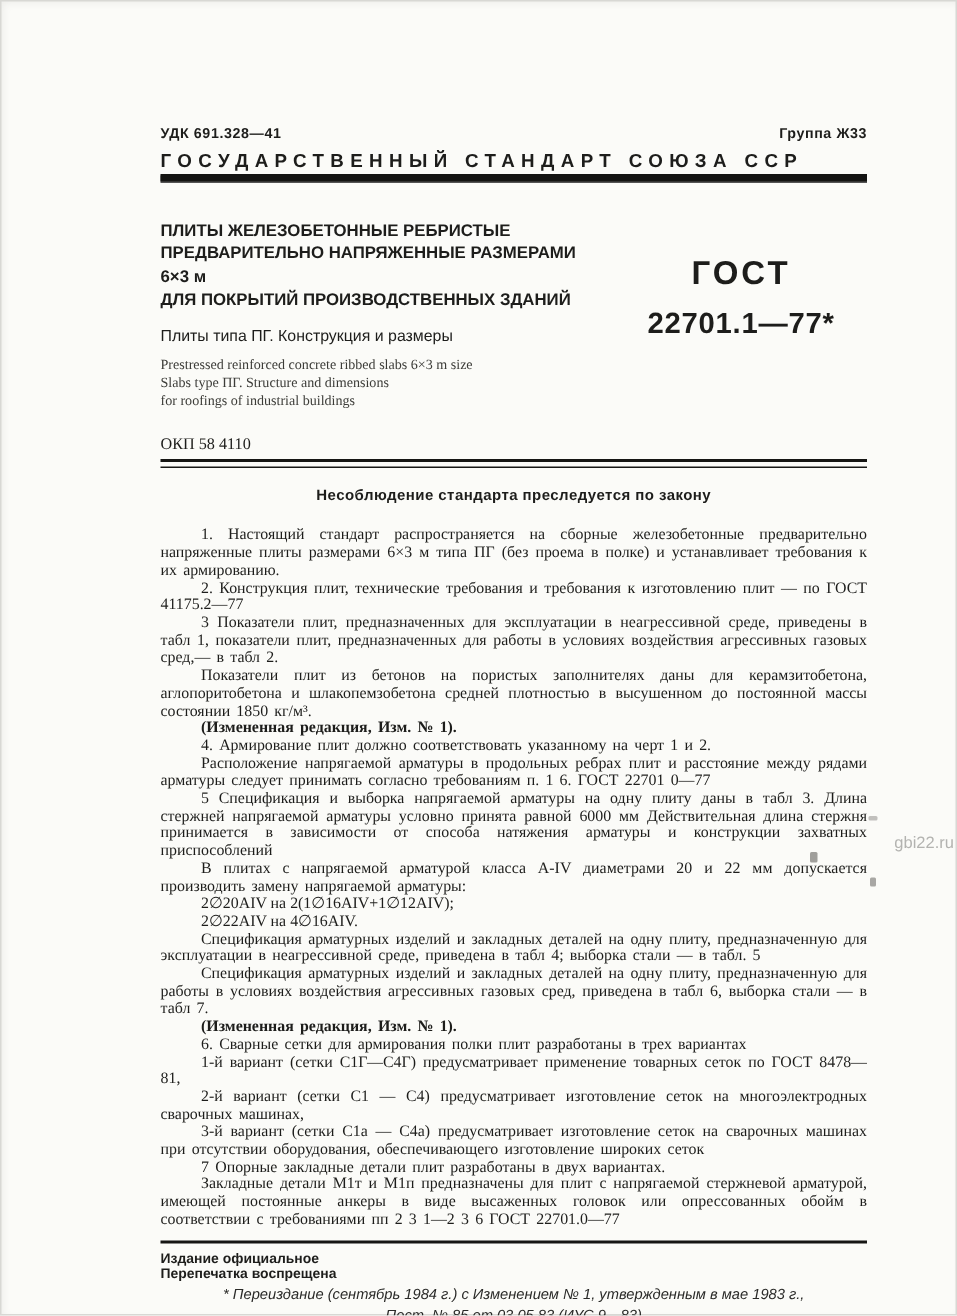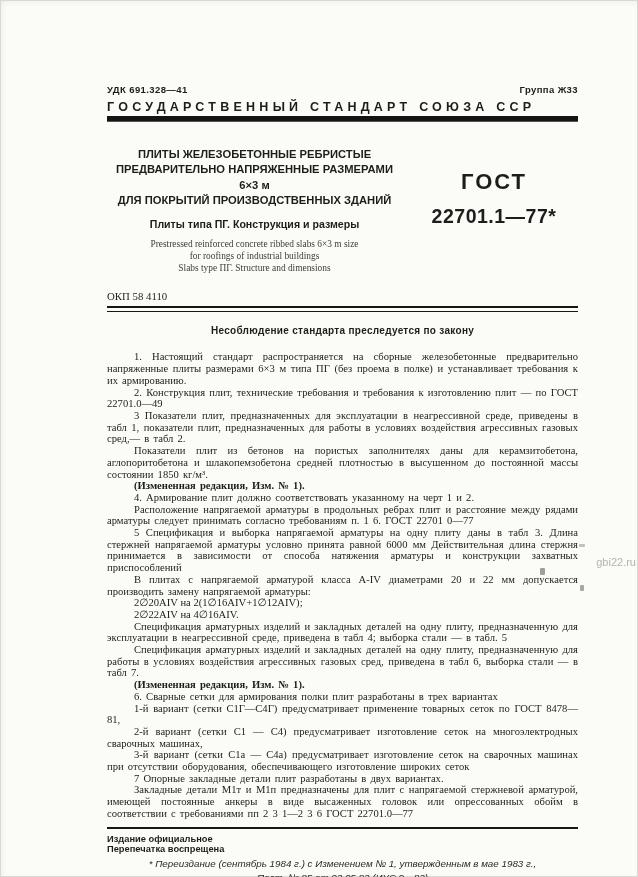--- a/index.html
+++ b/index.html
@@ -23,23 +23,23 @@
     margin-top:5px;
     font-family:"Liberation Sans",sans-serif;font-weight:bold;font-size:12.5px;
     letter-spacing:.34em;white-space:nowrap;
     display:flex;justify-content:space-between;
   }
   .thick-bar{height:5px;background:#141412;margin-top:2px;
     box-shadow:0 1px 0 #555;}
 
   
   .title-block{display:flex;margin-top:26px;}
-  .title-left{flex:1;text-align:center;padding-right:8px;}
+  .title-left{flex:1;padding-right:8px;}
   .title-ru{font-family:"Liberation Sans",sans-serif;font-weight:bold;font-size:11.2px;line-height:1.38;}
-  .title-sub{font-family:"Liberation Sans",sans-serif;font-weight:bold;font-size:10.6px;margin-top:9px;}
+  .title-sub{font-family:"Liberation Sans",sans-serif;font-weight:normal;font-size:10.6px;margin-top:9px;}
   .title-en{font-family:"Liberation Serif",serif;font-size:9.4px;line-height:1.3;color:#3c3c38;margin-top:8px;}
   .gost-box{width:168px;text-align:center;padding-top:22px;
     font-family:"Liberation Sans",sans-serif;font-weight:bold;}
   .gost-label{font-size:22px;letter-spacing:2px;}
   .gost-number{font-size:19.5px;letter-spacing:.5px;margin-top:10px;}
 
   .okp{font-family:"Liberation Serif",serif;font-size:10.8px;margin-top:16px;}
   .double-rule{margin-top:4px;height:3px;border-top:2.4px solid #161614;border-bottom:1.8px solid #161614;}
 
   
@@ -90,39 +90,39 @@
     <div class="title-block">
       <div class="title-left">
         <div class="title-ru">
           <div>ПЛИТЫ ЖЕЛЕЗОБЕТОННЫЕ РЕБРИСТЫЕ</div>
           <div>ПРЕДВАРИТЕЛЬНО НАПРЯЖЕННЫЕ РАЗМЕРАМИ 6×3 м</div>
           <div>ДЛЯ ПОКРЫТИЙ ПРОИЗВОДСТВЕННЫХ ЗДАНИЙ</div>
         </div>
         <div class="title-sub">Плиты типа ПГ. Конструкция и размеры</div>
         <div class="title-en">
           <div>Prestressed reinforced concrete ribbed slabs 6×3 m size</div>
+          <div>Slabs type ПГ. Structure and dimensions</div>
           <div>for roofings of industrial buildings</div>
-          <div>Slabs type ПГ. Structure and dimensions</div>
         </div>
       </div>
       <div class="gost-box">
         <div class="gost-label">ГОСТ</div>
         <div class="gost-number">22701.1—77*</div>
       </div>
     </div>
 
     <div class="okp">ОКП 58 4110</div>
     <div class="double-rule"></div>
 
 
     <div class="law-notice">Несоблюдение стандарта преследуется по закону</div>
 
     <div class="body-text">
       <p>1. Настоящий стандарт распространяется на сборные железобетонные предварительно напряженные плиты размерами 6×3 м типа ПГ (без проема в полке) и устанавливает требования к их армированию.</p>
-      <p>2. Конструкция плит, технические требования и требования к изготовлению плит — по ГОСТ 22701.0—49</p>
+      <p>2. Конструкция плит, технические требования и требования к изготовлению плит — по ГОСТ 41175.2—77</p>
       <p>3 Показатели плит, предназначенных для эксплуатации в неагрессивной среде, приведены в табл 1, показатели плит, предназначенных для работы в условиях воздействия агрессивных газовых сред,— в табл 2.</p>
       <p>Показатели плит из бетонов на пористых заполнителях даны для керамзитобетона, аглопоритобетона и шлакопемзобетона средней плотностью в высушенном до постоянной массы состоянии 1850 кг/м³.</p>
       <p class="bold">(Измененная редакция, Изм. № 1).</p>
       <p>4. Армирование плит должно соответствовать указанному на черт 1 и 2.</p>
       <p>Расположение напрягаемой арматуры в продольных ребрах плит и расстояние между рядами арматуры следует принимать согласно требованиям п. 1 6. ГОСТ 22701 0—77</p>
       <p>5 Спецификация и выборка напрягаемой арматуры на одну плиту даны в табл 3. Длина стержней напрягаемой арматуры условно принята равной 6000 мм Действительная длина стержня принимается в зависимости от способа натяжения арматуры и конструкции захватных приспособлений</p>
       <p>В плитах с напрягаемой арматурой класса А-IV диаметрами 20 и 22 мм допускается производить замену напрягаемой арматуры:</p>
       <p class="formula">2∅20АIV на 2(1∅16АIV+1∅12АIV);</p>
       <p class="formula">2∅22АIV на 4∅16АIV.</p>
       <p>Спецификация арматурных изделий и закладных деталей на одну плиту, предназначенную для эксплуатации в неагрессивной среде, приведена в табл 4; выборка стали — в табл. 5</p>

